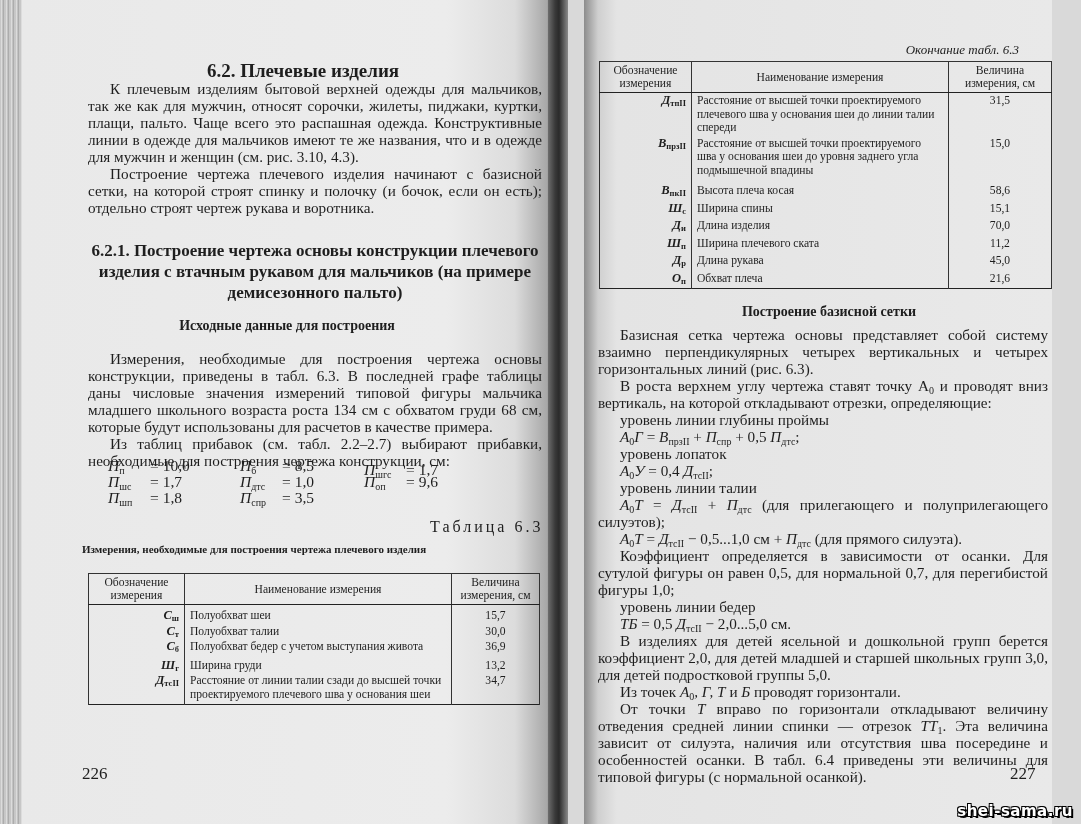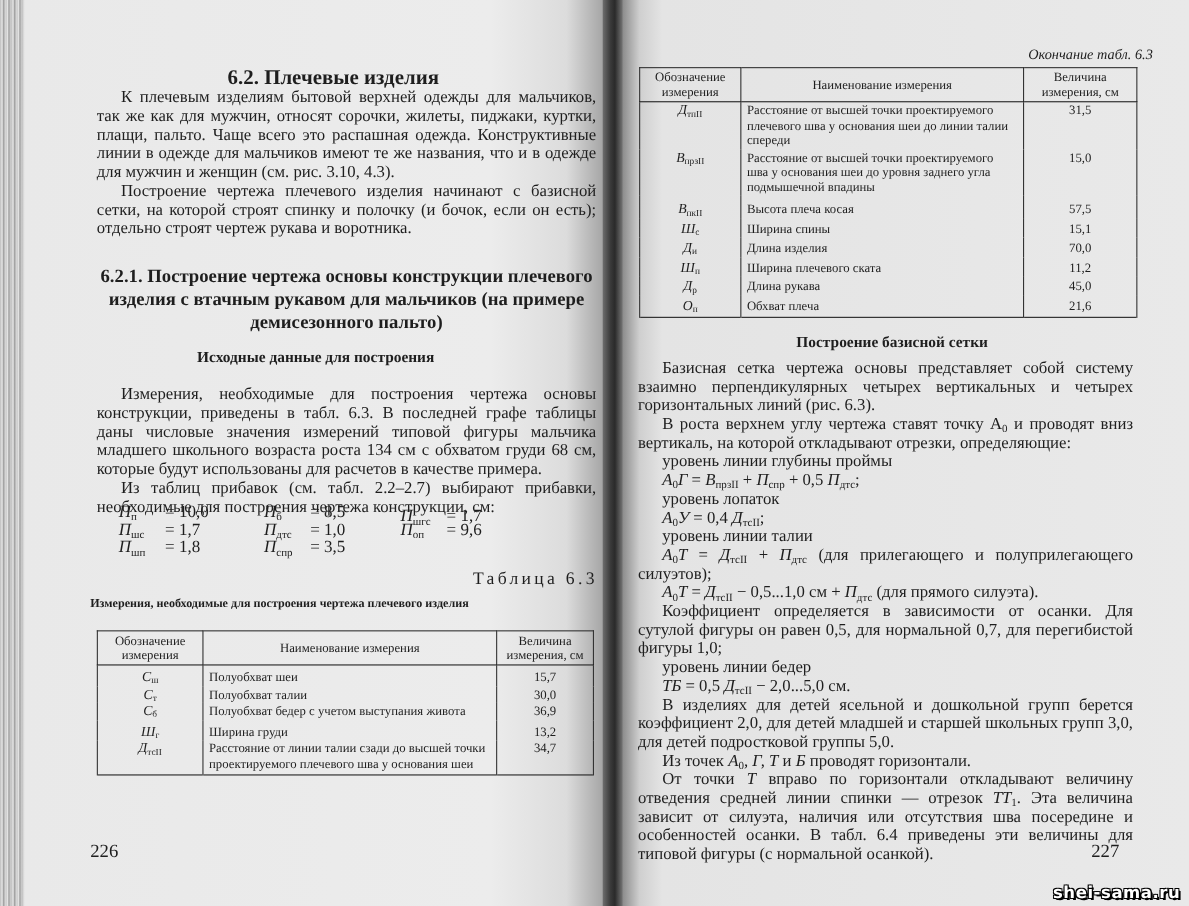--- a/index.html
+++ b/index.html
@@ -19,21 +19,21 @@
   }
   .page-left {
     left: 22px; width: 530px;
     background: linear-gradient(90deg, #e9e9e9 0%, #ececec 80%, #dcdcdc 93%, #a8a8a8 99%, #7a7a7a 100%);
   }
   .gutter {
     position: absolute; left: 548px; top: 0; width: 20px; height: 824px;
     background: linear-gradient(90deg, #6d6d6d 0%, #3a3a3a 35%, #2a2a2a 55%, #8a8a8a 100%);
   }
   .page-right {
-    left: 566px; width: 515px;
+    left: 584px; width: 468px;
     background: linear-gradient(90deg, #8c8c8c 0%, #cfcfcf 3%, #e4e4e4 7%, #e9e9e9 100%);
   }
   .txt { position: absolute; font-size: 15.2px; line-height: 17px; text-align: justify; }
   .txt p { margin: 0; text-indent: 22px; }
   .txt p.formula { text-indent: 0; padding-left: 22px; }
   .txt p.last { text-align-last: left; }
   h1.sec { position: absolute; margin: 16px; font-weight: bold; font-size: 19px; text-align: center; }
   h2.sub { position: absolute; margin: 0; font-weight: bold; font-size: 17px; line-height: 21px; text-align: center; }
   h3.minor { position: absolute; margin: 0; font-weight: bold; font-size: 14px; text-align: center; }
   .i { font-style: italic; }
@@ -43,21 +43,21 @@
   .allow .item .sym { display: inline-block; width: 42px; font-style: italic; }
   .tbl-label { position: absolute; font-size: 16px; letter-spacing: 3px; }
   .tbl-caption { position: absolute; font-weight: bold; font-size: 11px; text-align: left; }
   .tbl-cont { position: absolute; font-style: italic; font-size: 13px; }
   table.meas {
     position: absolute; border-collapse: collapse; font-size: 11.6px; line-height: 13.5px;
     border: 1.5px solid #222;
   }
   table.meas th { font-weight: normal; border: 1px solid #333; border-bottom: 1.5px solid #222; padding: 2px 4px; text-align: center; line-height: 13px; }
   table.meas td { border-left: 1px solid #333; border-right: 1px solid #333; padding: 1px 5px; vertical-align: top; }
-  table.meas td.sym { text-align: center; font-style: italic; font-size: 12.5px; }
+  table.meas td.sym { text-align: right; font-style: italic; font-size: 12.5px; font-weight: bold; }
   table.meas td.val { text-align: center; }
   table.meas td.sym sub { font-size: 8.5px; vertical-align: -2px; }
   .pageno { position: absolute; font-size: 17px; }
   .watermark {
     position: absolute; right: 8px; bottom: 4px; font-family: "DejaVu Sans", sans-serif;
     font-weight: bold; font-size: 15px; color: #fff;
     text-shadow: -1px -1px 0 #000, 1px -1px 0 #000, -1px 1px 0 #000, 1px 1px 0 #000, 2px 2px 0 #000;
     letter-spacing: 0.5px;
   }
 </style>
@@ -168,21 +168,21 @@
           <td class="val">31,5</td>
         </tr>
         <tr>
           <td class="sym"><span>В</span><sub>прзII</sub></td>
           <td>Расстояние от высшей точки проектируемого шва у основания шеи до уровня заднего угла подмышечной впадины</td>
           <td class="val">15,0</td>
         </tr>
         <tr>
           <td class="sym" style="padding-top:6px"><span>В</span><sub>пкII</sub></td>
           <td style="padding-top:6px">Высота плеча косая</td>
-          <td class="val" style="padding-top:6px">57,5</td>
+          <td class="val" style="padding-top:6px">58,6</td>
         </tr>
         <tr>
           <td class="sym" style="padding-top:3px"><span>Ш</span><sub>с</sub></td>
           <td style="padding-top:3px">Ширина спины</td>
           <td class="val" style="padding-top:3px">15,1</td>
         </tr>
         <tr>
           <td class="sym" style="padding-top:3px"><span>Д</span><sub>и</sub></td>
           <td style="padding-top:3px">Длина изделия</td>
           <td class="val" style="padding-top:3px">70,0</td>

